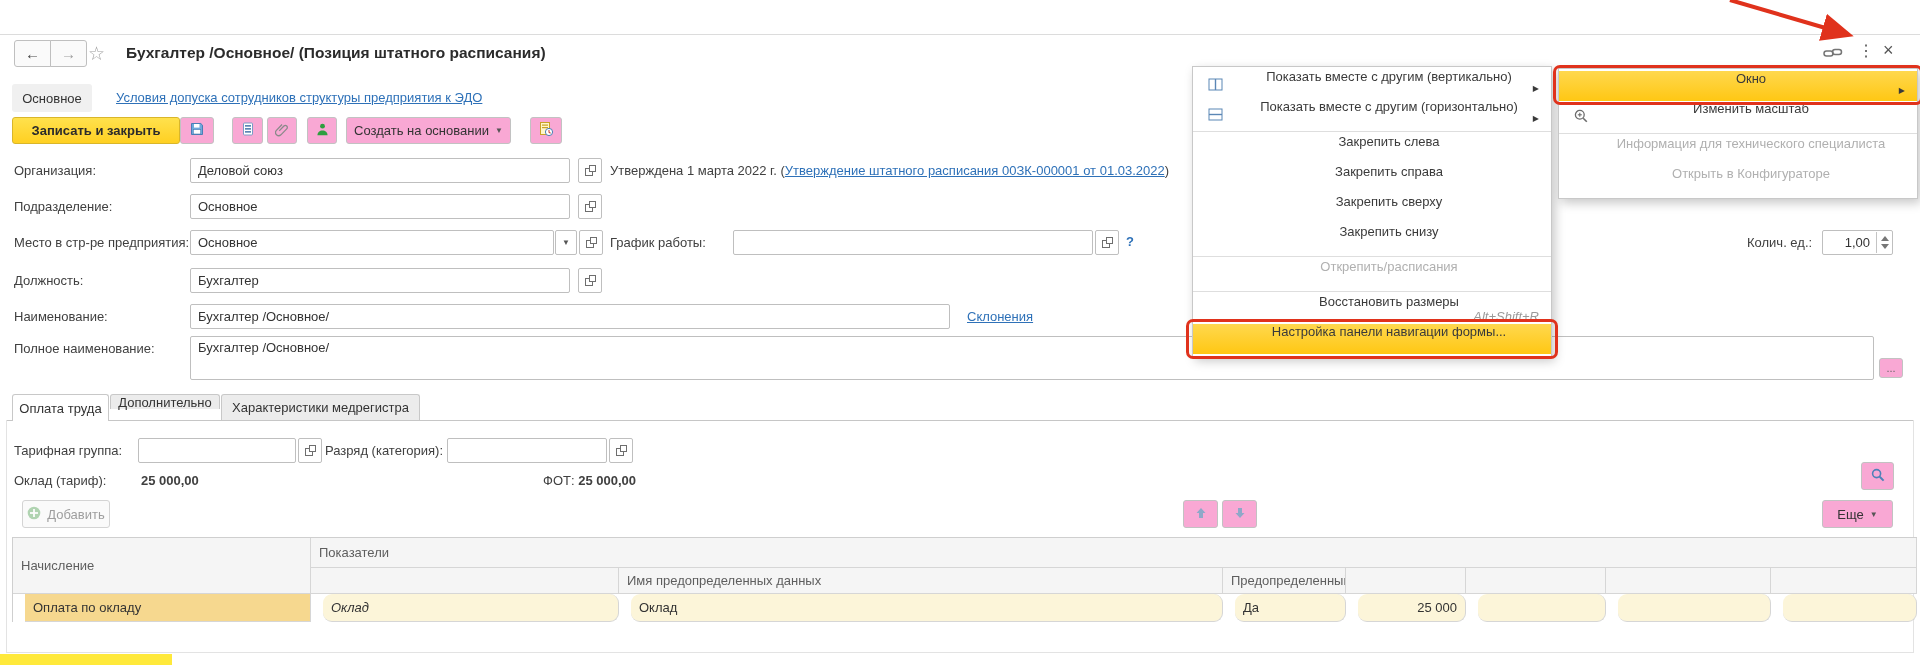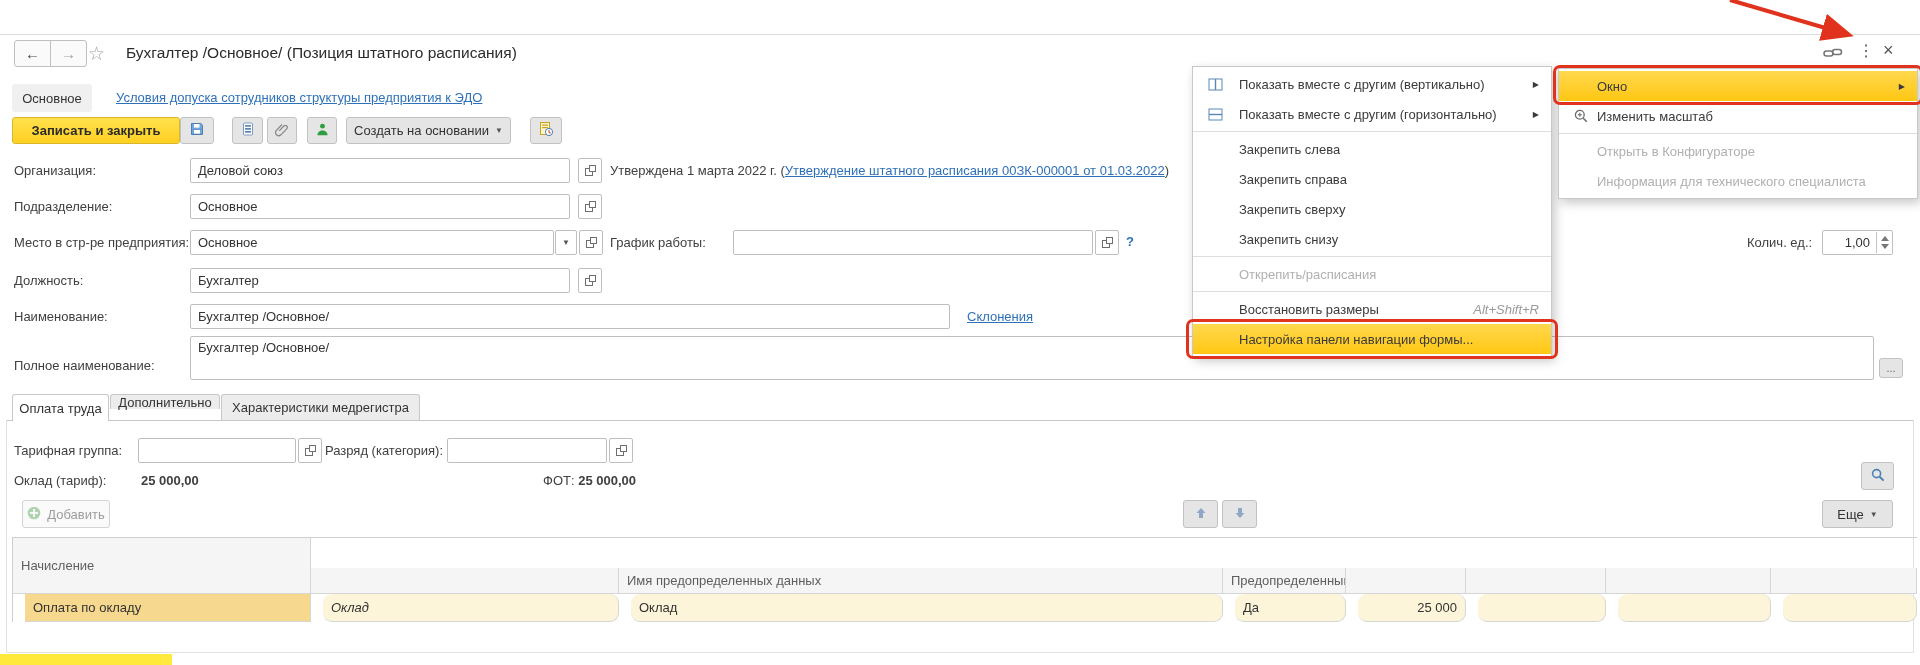--- a/index.html
+++ b/index.html
@@ -6,42 +6,42 @@
   .page{position:relative;width:1920px;height:665px;background:#fff;overflow:hidden;
         font-family:"Liberation Sans",sans-serif;font-size:13px;color:#333;}
   .abs{position:absolute;box-sizing:border-box;}
   .line{position:absolute;background:#DCDCDC;}
   .lbl{position:absolute;height:25px;display:flex;align-items:center;color:#404040;white-space:nowrap;}
   .field{position:absolute;height:25px;display:flex;align-items:center;border:1px solid #BFBFBF;
          border-radius:2px;background:#fff;padding:0 7px;box-sizing:border-box;white-space:nowrap;}
   .tarea{position:absolute;border:1px solid #BFBFBF;border-radius:2px;background:#fff;
          padding:3px 7px;box-sizing:border-box;}
   .btn{position:absolute;display:flex;align-items:center;justify-content:center;gap:6px;
-       border:1px solid #C2C2C2;border-radius:3px;background:#e5e5e5;box-sizing:border-box;
+       border:1px solid #C2C2C2;border-radius:3px;background:#f9a8d4;box-sizing:border-box;
        font-size:13px;color:#333;cursor:pointer;white-space:nowrap;}
   .ybtn{background:linear-gradient(#FFE14D,#FFD022);border-color:#D9B62A;font-weight:700;color:#2B2B2B;}
   .opbtn{position:absolute;width:24px;height:25px;border:1px solid #BFBFBF;border-radius:2px;
          background:#fff;display:flex;align-items:center;justify-content:center;box-sizing:border-box;cursor:pointer;}
   .op{position:relative;width:11px;height:11px;display:inline-block;}
   .op::before{content:"";position:absolute;left:0;bottom:0;width:6px;height:6px;border:1px solid #6E6E6E;}
   .op::after{content:"";position:absolute;right:0;top:0;width:5px;height:5px;border:1px solid #6E6E6E;background:#fff;}
   .ddbtn{position:absolute;width:22px;height:25px;border:1px solid #BFBFBF;border-radius:2px;background:#fff;
          display:flex;align-items:center;justify-content:center;font-size:8px;color:#555;box-sizing:border-box;cursor:pointer;}
   .link{color:#2E71B8;text-decoration:underline;cursor:pointer;white-space:nowrap;}
   .navbtn{position:absolute;width:37px;height:27px;border:1px solid #BFBFBF;background:#FAFAFA;
           display:flex;align-items:center;justify-content:center;font-size:15px;color:#444;box-sizing:border-box;cursor:pointer;}
   .wicon{position:absolute;color:#555;cursor:pointer;display:flex;align-items:center;justify-content:center;}
   .tab{position:absolute;top:394px;display:flex;align-items:center;justify-content:center;
        border:1px solid #C8C8C8;border-bottom:none;border-radius:3px 3px 0 0;background:#ECECEC;
        color:#333;box-sizing:border-box;cursor:pointer;white-space:nowrap;}
   .tab.active{background:#fff;z-index:2;}
   .menu{position:absolute;background:#fff;border:1px solid #C8C8C8;box-shadow:3px 4px 10px rgba(0,0,0,.22);
         z-index:20;box-sizing:border-box;padding:2px 0;}
   .mi{position:relative;height:30px;display:flex;align-items:center;padding:0 12px 0 46px;
-      color:#3A3A3A;white-space:nowrap;cursor:pointer;}
+      color:#3A3A3A;white-space:nowrap;cursor:pointer;flex-direction:column;}
   .menu.sub .mi{padding-left:38px;}
   .mi .ic{position:absolute;left:13px;top:50%;transform:translateY(-50%);width:18px;height:18px;
           display:flex;align-items:center;justify-content:center;}
   .mi .arr{margin-left:auto;font-size:8px;color:#3A3A3A;}
   .mi .sc{margin-left:auto;color:#9A9A9A;font-style:italic;}
   .mi.dis{color:#B0B0B0;}
   .mi.hl{background:linear-gradient(180deg,#FFD84E,#FFC713);}
   .msep{height:1px;background:#DEDEDE;margin:2px 0;}
   .red-ring{position:absolute;border:3px solid #E0321C;border-radius:7px;z-index:30;pointer-events:none;box-sizing:border-box;}
   .tbl{position:absolute;left:12px;top:537px;display:grid;
@@ -66,21 +66,21 @@
 </head>
 <body>
 
 <div class="page">
 
   <div class="line" style="left:0;top:34px;width:1920px;height:1px"></div>
 
   <button class="navbtn" style="left:14px;top:40px;border-radius:3px 0 0 3px">←</button>
   <button class="navbtn" style="left:50px;top:40px;color:#9E9E9E;border-radius:0 3px 3px 0">→</button>
   <span class="abs" style="left:88px;top:42px;font-size:19px;color:#A0A0A0;cursor:pointer">☆</span>
-  <div class="abs" style="left:126px;top:44px;font-size:15.5px;font-weight:400;color:#2B2B2B">Бухгалтер /Основное/ (Позиция штатного расписания)</div>
+  <div class="abs" style="left:126px;top:44px;font-size:15.5px;font-weight:700;color:#2B2B2B">Бухгалтер /Основное/ (Позиция штатного расписания)</div>
 
   <span class="wicon" style="left:1822px;top:45px;width:22px;height:16px">
     <svg width="20" height="14" viewBox="0 0 20 14">
         <g fill="none" stroke="#757575" stroke-width="1.5">
           <rect x="1" y="5" width="9" height="5" rx="2.5"></rect>
           <rect x="9.5" y="3.5" width="9" height="5" rx="2.5"></rect>
         </g>
       </svg>
   </span>
   <span class="wicon" style="left:1858px;top:41px;font-size:16px">⋮</span>
@@ -169,21 +169,21 @@
   <div class="lbl" style="left:14px;top:268px">Должность:</div>
   <div class="field" style="left:190px;top:268px;width:380px">Бухгалтер</div>
   <span class="opbtn" style="left:578px;top:268px">
       <span class="op"></span>
     </span>
 
   <div class="lbl" style="left:14px;top:304px">Наименование:</div>
   <div class="field" style="left:190px;top:304px;width:760px">Бухгалтер /Основное/</div>
   <span class="abs link" style="left:967px;top:309px">Склонения</span>
 
-  <div class="lbl" style="left:14px;top:353px">Полное наименование:</div>
+  <div class="lbl" style="left:14px;top:336px">Полное наименование:</div>
   <div class="tarea" style="left:190px;top:336px;width:1684px;height:44px">Бухгалтер /Основное/</div>
   <button class="btn" style="left:1879px;top:358px;width:24px;height:20px;font-size:11px;color:#666">...</button>
 
   <div class="line" style="left:6px;top:420px;width:1907px;height:1px;background:#C6C6C6"></div>
   <div class="line" style="left:6px;top:420px;width:1px;height:233px;background:#E3E3E3"></div>
   <div class="line" style="left:1913px;top:420px;width:1px;height:233px;background:#E3E3E3"></div>
   <div class="line" style="left:6px;top:652px;width:1908px;height:1px;background:#E3E3E3"></div>
   <div class="tab active" style="left:12px;width:97px;height:27px">Оплата труда</div>
   <div class="tab" style="left:110px;width:110px;height:15px">Дополнительно</div>
   <div class="tab" style="left:221px;width:199px;height:26px">Характеристики медрегистра</div>
@@ -229,20 +229,21 @@
           <path d="M6 11L1.5 6H4V1h4v5h2.5z" fill="#8FA8C8"></path>
         </svg></span>
   </button>
   <button class="btn" style="left:1822px;top:500px;width:71px;height:28px">
     <span>Еще</span>
     <span style="font-size:8px;color:#555">▼</span>
   </button>
 
   <div class="tbl">
     <div class="th" style="grid-row:1/3;grid-column:1">Начисление</div>
+    <div class="th" style="grid-row:1;grid-column:2/9">Показатели</div>
     <div class="th" style="grid-row:2;grid-column:2"></div>
     <div class="th" style="grid-row:2;grid-column:3">Имя предопределенных данных</div>
     <div class="th" style="grid-row:2;grid-column:4">Предопределенный</div>
     <div class="th" style="grid-row:2;grid-column:5"></div>
     <div class="th" style="grid-row:2;grid-column:6"></div>
     <div class="th" style="grid-row:2;grid-column:7"></div>
     <div class="th" style="grid-row:2;grid-column:8"></div>
     <div class="td hl1" style="grid-row:3;grid-column:1">Оплата по окладу</div>
     <div class="td hl ital" style="grid-row:3;grid-column:2">Оклад</div>
     <div class="td hl" style="grid-row:3;grid-column:3">Оклад</div>
@@ -314,24 +315,24 @@
             <circle cx="6.8" cy="6.8" r="4.4" fill="none" stroke="#6B6B6B" stroke-width="1.3"></circle>
             <line x1="10.2" y1="10.2" x2="13.8" y2="13.8" stroke="#6B6B6B" stroke-width="1.6"></line>
             <line x1="4.8" y1="6.8" x2="8.8" y2="6.8" stroke="#6B6B6B" stroke-width="1.1"></line>
             <line x1="6.8" y1="4.8" x2="6.8" y2="8.8" stroke="#6B6B6B" stroke-width="1.1"></line>
           </svg>
         </span>
       <span>Изменить масштаб</span>
     </div>
     <div class="msep"></div>
     <div class="mi dis">
+        <span>Информация для технического специалиста</span>
+      </div>
+    <div class="mi dis">
         <span>Открыть в Конфигураторе</span>
-      </div>
-    <div class="mi dis">
-        <span>Информация для технического специалиста</span>
       </div>
   </div>
 
   <div class="red-ring" style="left:1553px;top:65px;width:370px;height:40px"></div>
   <div class="red-ring" style="left:1186px;top:319px;width:372px;height:40px"></div>
 
   <svg class="abs" style="left:1700px;top:0;z-index:40;pointer-events:none" width="200" height="60">
     <defs>
       <marker id="ah" markerWidth="9" markerHeight="8" refX="6" refY="3.5" orient="auto">
         <polygon points="0 0, 8 3.5, 0 7" fill="#E0321C"></polygon>

